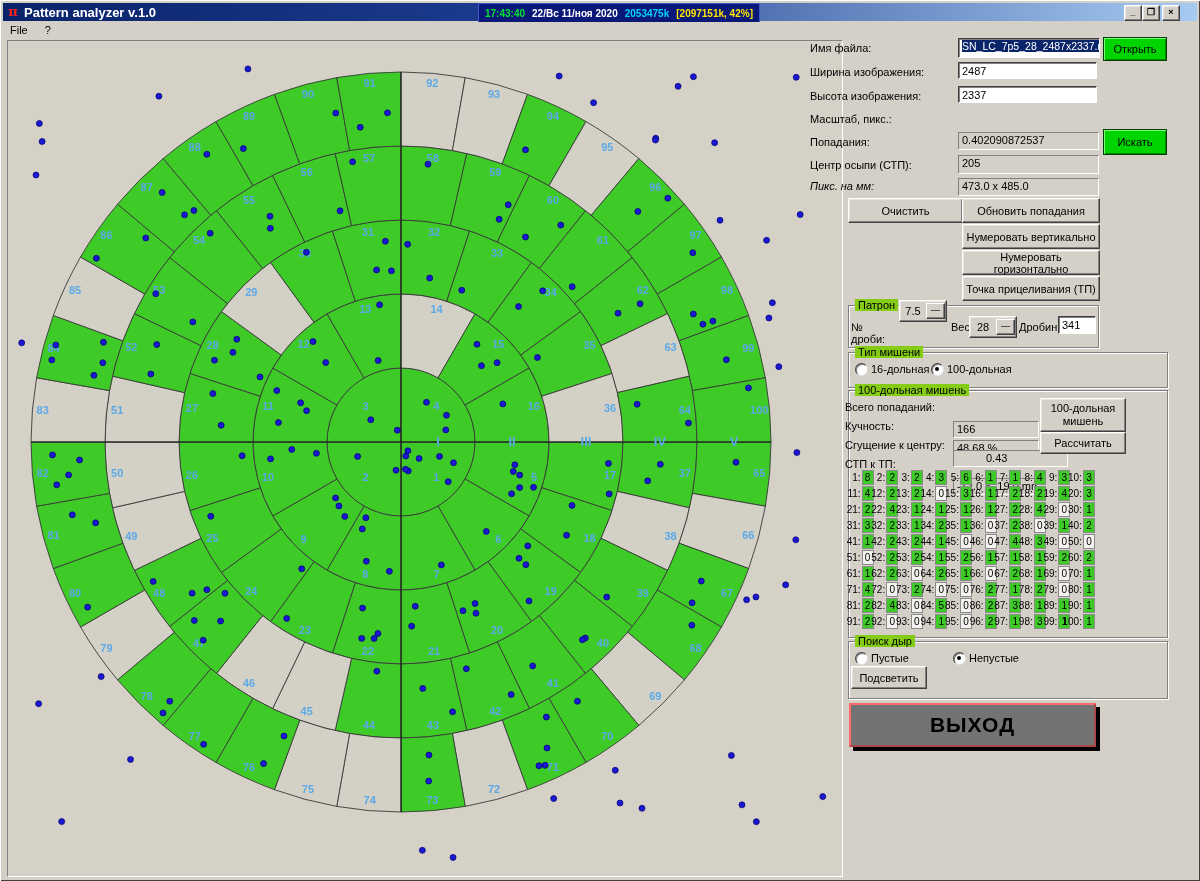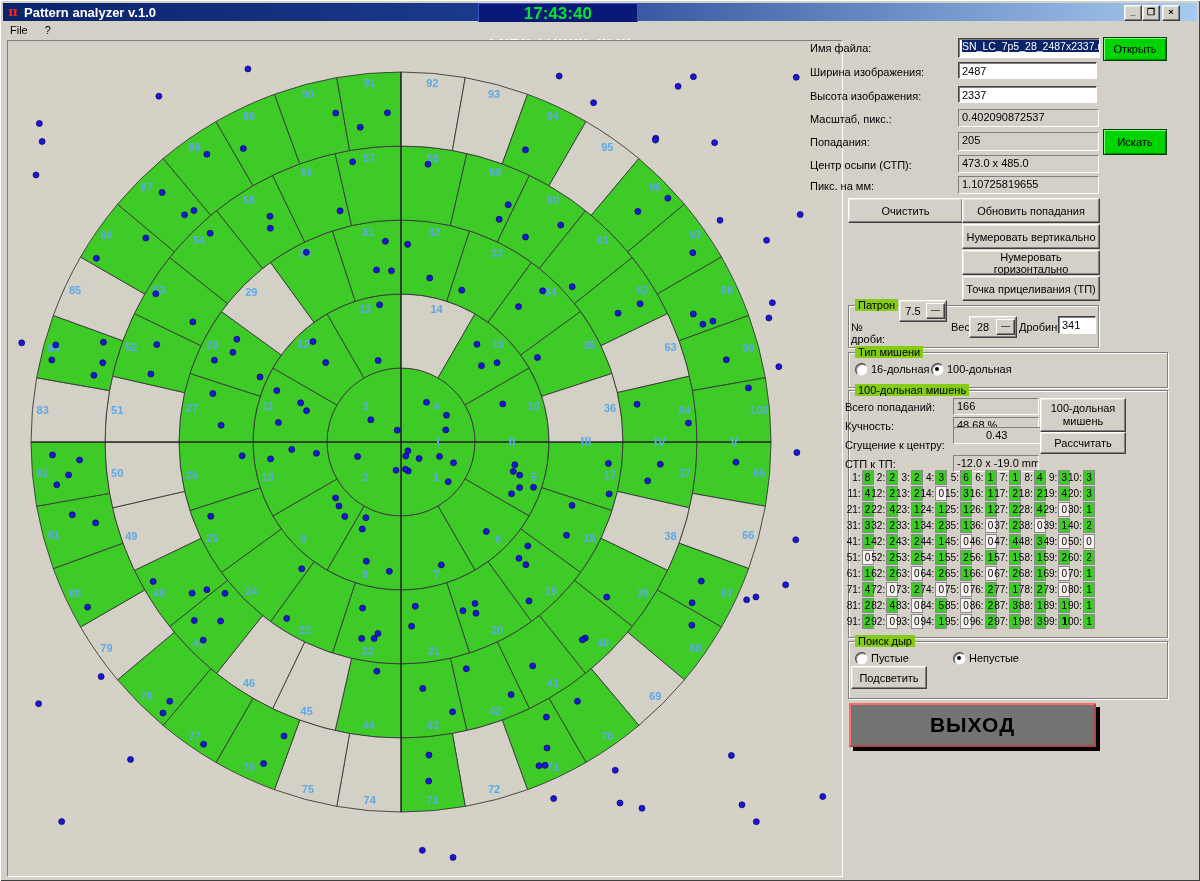--- a/index.html
+++ b/index.html
@@ -7,33 +7,33 @@
        font-family:"Liberation Sans",sans-serif;font-size:11px;color:#000;
        box-shadow:inset 1px 1px 0 #fff, inset -1px -1px 0 #404040;overflow:hidden;}
   .titlebar{position:absolute;left:3px;top:3px;right:3px;height:18px;
        background:linear-gradient(90deg,#0a246a 0%,#1a3a8c 40%,#a6caf0 100%);
        display:flex;align-items:center;}
   .apptitle{color:#fff;font-weight:bold;font-size:13px;margin-left:4px;}
   .appicon{width:14px;height:14px;margin-left:3px;color:#ff2020;font-weight:bold;
        font-size:13px;line-height:14px;text-align:center;font-family:"DejaVu Serif",serif;}
   .clockbox{position:absolute;left:475px;top:0px;height:18px;background:#0a1878;
        border:1px solid #3957c8;display:flex;align-items:center;gap:7px;padding:0 6px;
-       font-weight:bold;font-size:17px;white-space:nowrap;flex-direction:column;}
+       font-weight:bold;font-size:10px;white-space:nowrap;}
   .ck-time{color:#00e432;} .ck-date{color:#fff;} .ck-mem{color:#00d2ff;} .ck-mem2{color:#ffe400;}
   .winbtn{position:absolute;top:2px;width:16px;height:14px;background:#d4d0c8;
        border:1px solid;border-color:#fff #404040 #404040 #fff;
        box-shadow:inset -1px -1px 0 #808080,inset 1px 1px 0 #e8e8e8;
        font-size:9px;line-height:12px;text-align:center;font-weight:bold;}
   .menubar{position:absolute;left:3px;top:22px;right:3px;height:17px;background:#d4d0c8;}
   .menuitem{display:inline-block;padding:2px 7px;font-size:11px;}
   .target-panel{position:absolute;left:7px;top:40px;width:834px;height:835px;
        background:#d5d1c7;border:1px solid;border-color:#808080 #fff #fff #808080;}
   .flabel{position:absolute;font-size:11px;}
   .sunken{position:absolute;background:#d4d0c8;border:1px solid;border-color:#808080 #fff #fff #808080;
-       padding:1px 0 0 3px;overflow:hidden;white-space:nowrap;}
+       padding:1px 0 0 3px;overflow:hidden;white-space:nowrap;margin-top:23px;}
   .editbox{position:absolute;background:#fff;border:1px solid;border-color:#404040 #fff #fff #404040;
        box-shadow:inset 1px 1px 0 #808080;padding:1px 0 0 3px;overflow:hidden;white-space:nowrap;
        font-family:"Liberation Sans",sans-serif;font-size:11px;}
   input.editbox{padding:0 0 0 3px;}
   .selstripe{background:#0a246a;color:#fff;font-size:10.5px;}
   .btn95{position:absolute;background:#d4d0c8;border:1px solid;border-color:#fff #404040 #404040 #fff;
        box-shadow:inset -1px -1px 0 #808080,inset 1px 1px 0 #e6e3dc;
        font-size:11px;text-align:center;display:flex;align-items:center;justify-content:center;}
   .btn-green{position:absolute;background:#00d400;border:1px solid #004000;
        box-shadow:inset 1px 1px 0 #7dff7d,inset -1px -1px 0 #008a00;
@@ -515,21 +515,21 @@
   <div class="flabel" style="left:810px;top:113px;width:145px;">Масштаб, пикс.:</div>
   <div class="sunken" style="left:958px;top:109px;width:136px;height:15px;">0.402090872537</div>
 
   <div class="flabel" style="left:810px;top:136px;width:145px;">Попадания:</div>
   <div class="sunken" style="left:958px;top:132px;width:136px;height:16px;">205</div>
   <div class="btn-green" style="left:1103px;top:129px;width:62px;height:24px;">Искать</div>
 
   <div class="flabel" style="left:810px;top:159px;width:145px;">Центр осыпи (СТП):</div>
   <div class="sunken" style="left:958px;top:155px;width:136px;height:15px;">473.0 x 485.0</div>
 
-  <div class="flabel" style="left:810px;top:180px;width:145px;">Пикс. на мм:</div>
+  <div class="flabel" style="left:810px;top:180px;width:145px;font-style:italic;">Пикс. на мм:</div>
   <div class="sunken" style="left:958px;top:176px;width:136px;height:15px;">1.10725819655</div>
 
   <div class="btn95" style="left:848px;top:198px;width:113px;height:23px;">Очистить</div>
   <div class="btn95" style="left:962px;top:198px;width:136px;height:23px;">Обновить попадания</div>
   <div class="btn95" style="left:962px;top:224px;width:136px;height:23px;">Нумеровать вертикально</div>
   <div class="btn95" style="left:962px;top:250px;width:136px;height:23px;">Нумеровать горизонтально</div>
   <div class="btn95" style="left:962px;top:276px;width:136px;height:23px;">Точка прицеливания (ТП)</div>
 
   <div class="group" style="left:848px;top:305px;width:249px;height:41px;">
     <span class="legend">Патрон</span>

